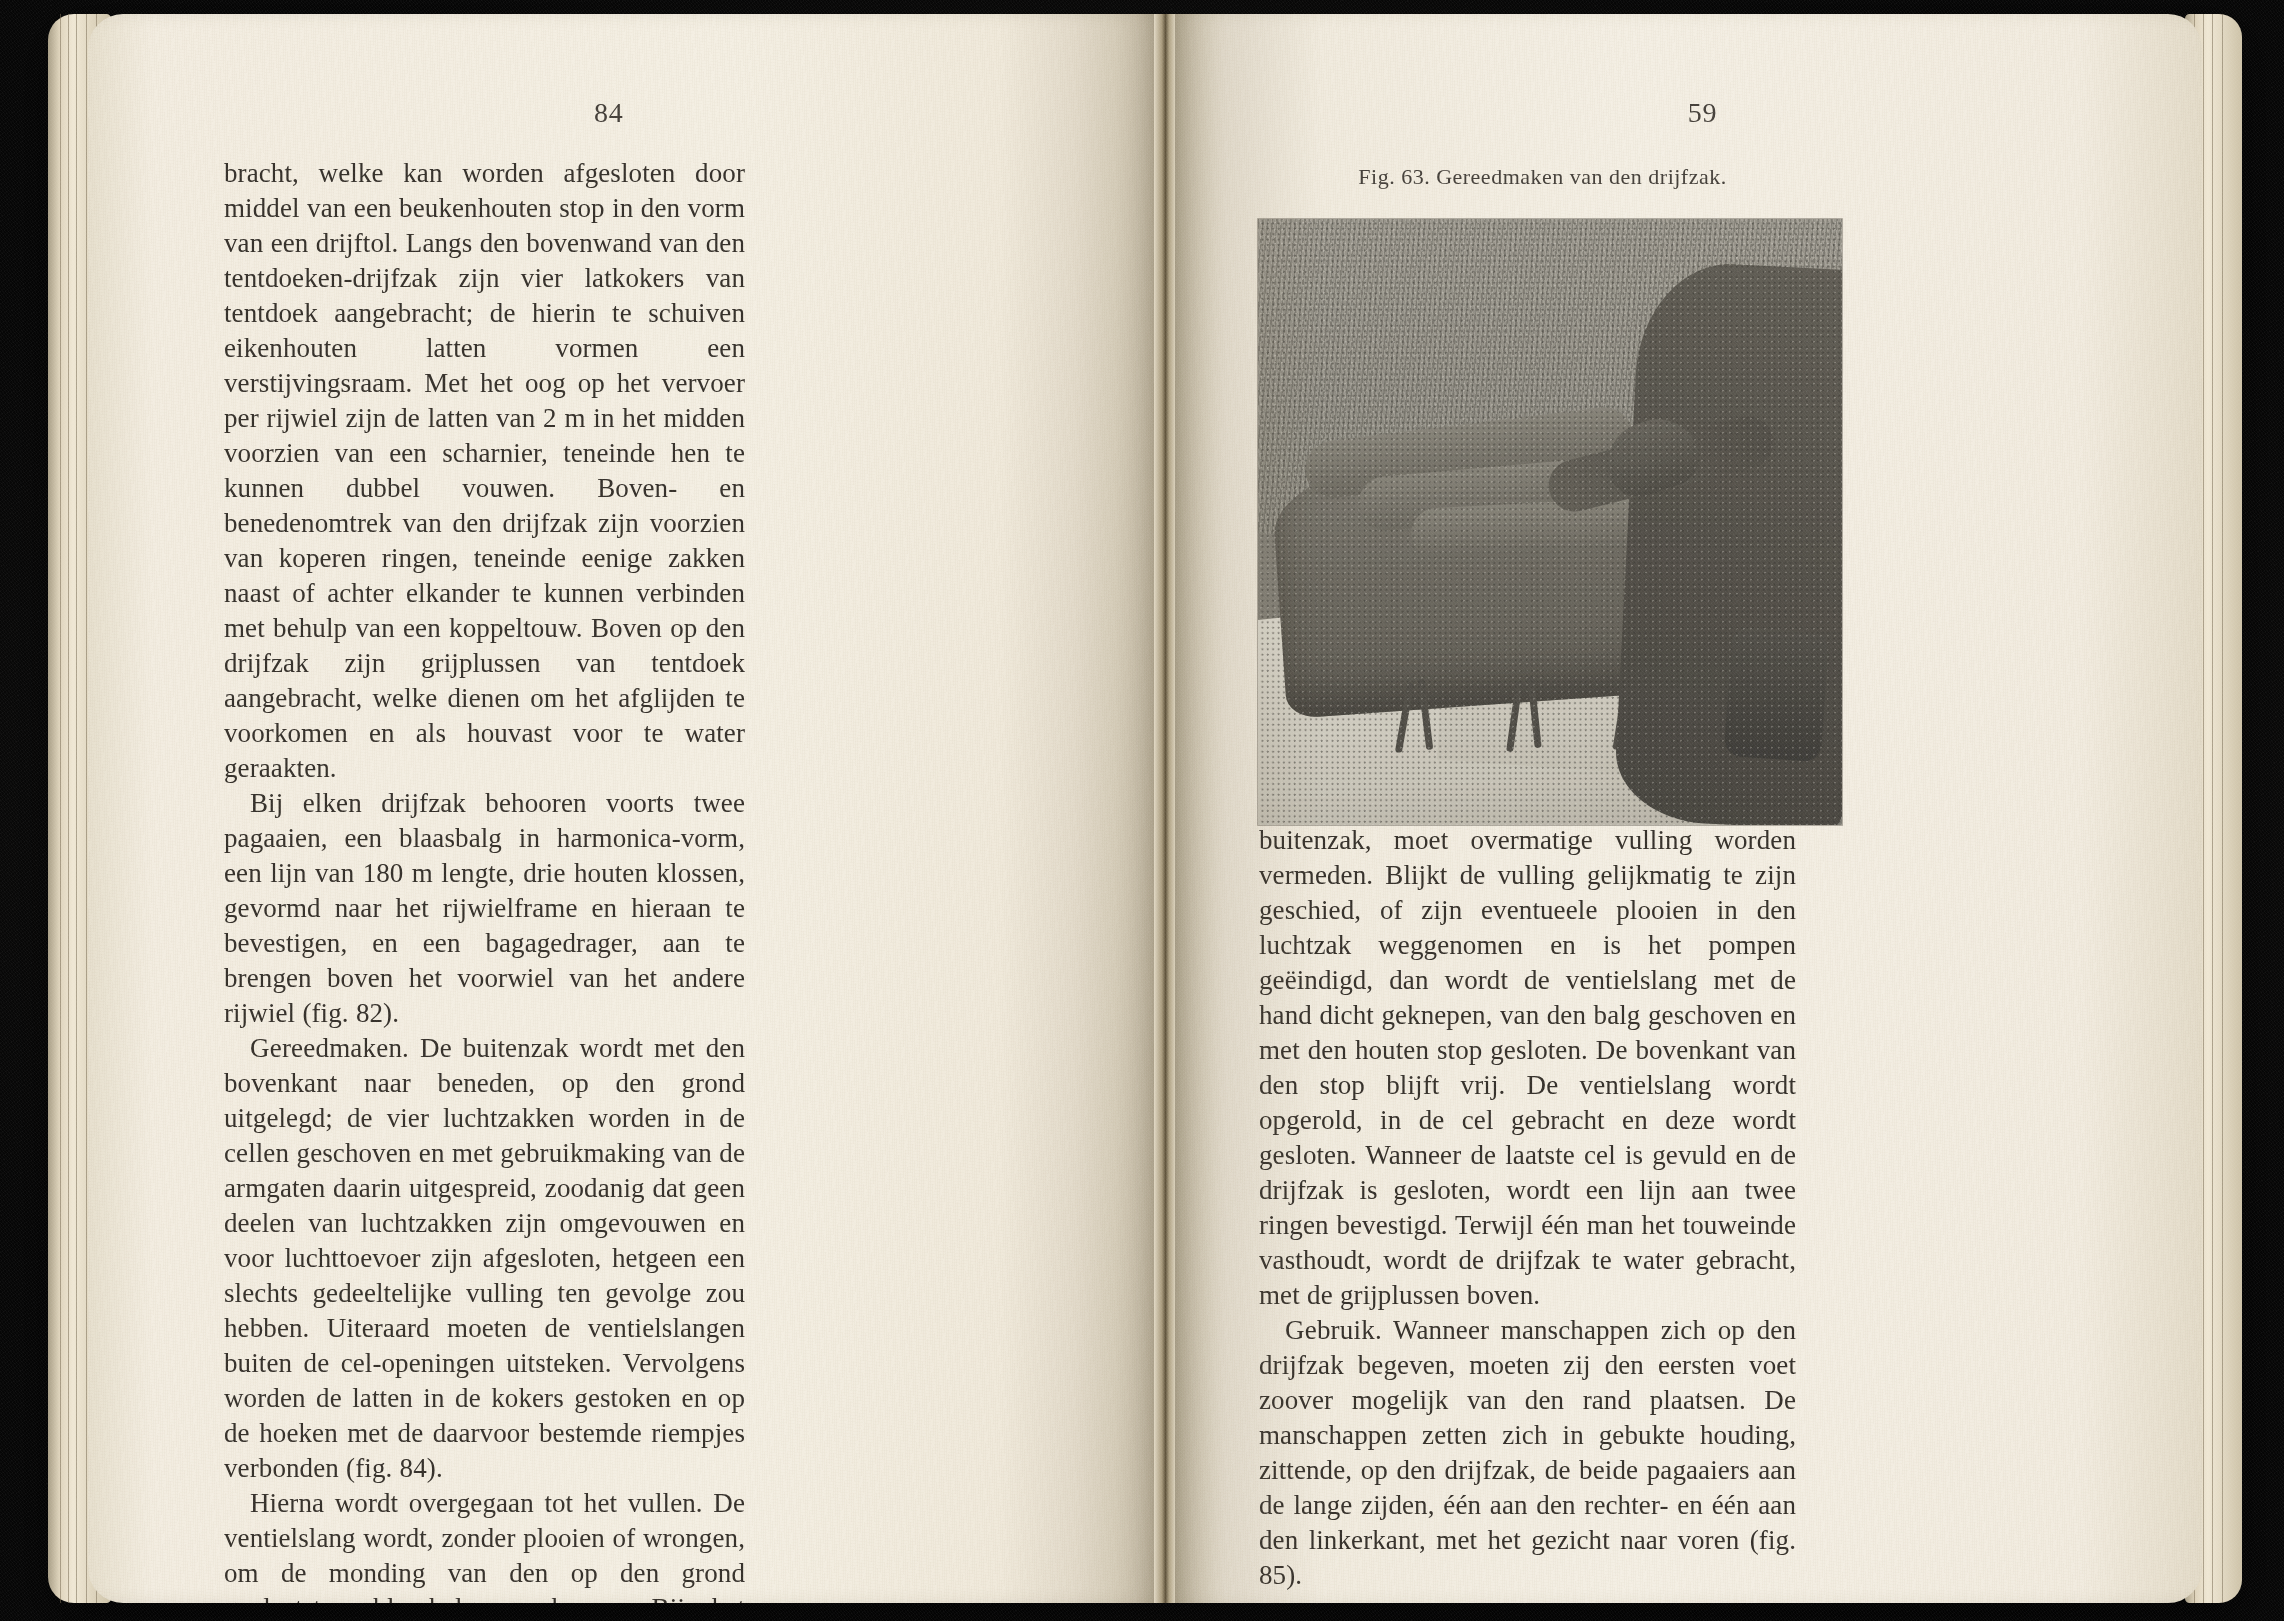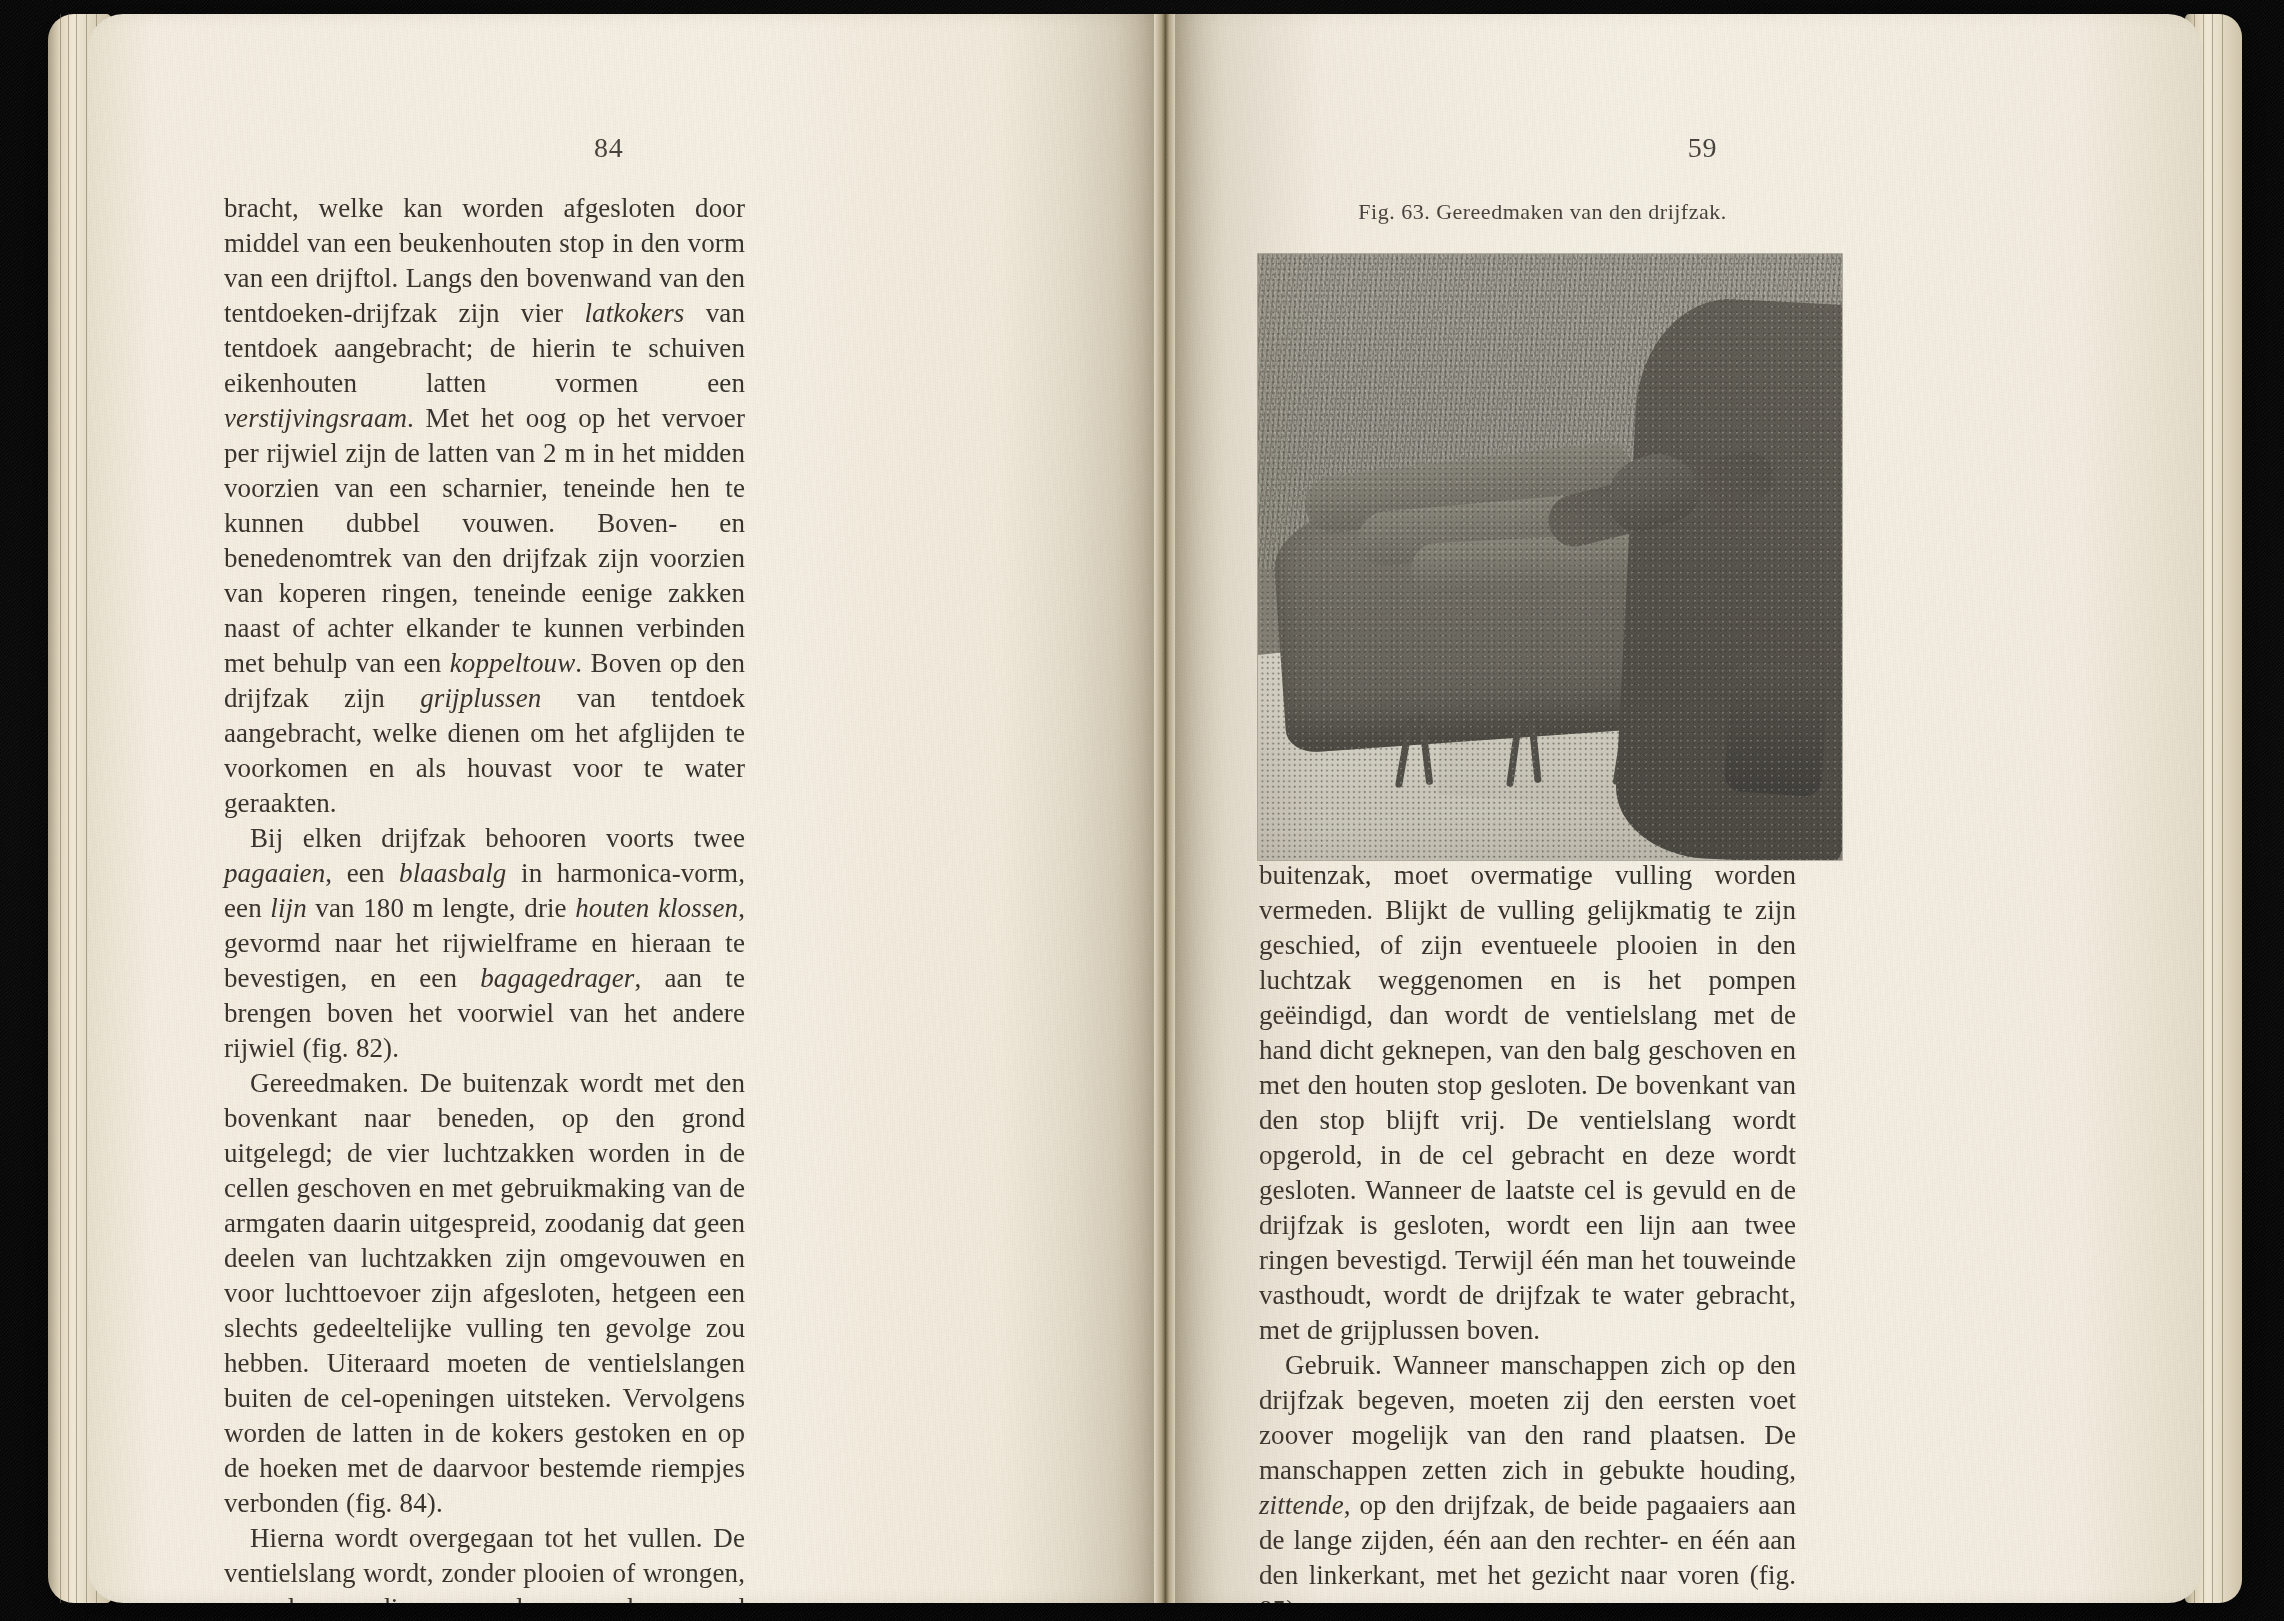--- a/index.html
+++ b/index.html
@@ -88,21 +88,20 @@
        rgba(168,154,124,1) 34%,
        rgba(96,84,60,1) 50%,
        rgba(176,163,133,1) 66%,
        rgba(231,223,205,1) 100%);
   }
 
   
   .page{
     position:absolute;inset:0;
     color:#2e2a25;
-    margin-top:35px;
   }
   .folio{
     position:absolute;top:83px;width:100%;text-align:center;
     font-size:28px;letter-spacing:0.8px;color:#45403a;
   }
   .verso .folio{ transform:translateX(-15.3px); }
   .recto .folio{ transform:translateX(14px); }
 
   .column{
     position:absolute;
@@ -113,21 +112,21 @@
     color:#35302a;
     letter-spacing:0.1px;
     word-spacing:0.4px;
   }
   .column.left-col{ left:136px; top:142px; width:521px; }
   .column.right-col{ left:84px; top:809px; width:537px; }
 
   .column p{ margin:0; text-indent:0; }
   .column p + p{ text-indent:26px; }
   .column p.no-ind{ text-indent:0; }
-  .column .it{ font-style:italic; }
+  .column .it{ }
   .column .bd{ font-weight:normal; letter-spacing:0.2px; }
 
   
   .figcap{
     position:absolute;left:84px;top:150px;width:567px;
     text-align:center;font-size:22px;color:#45403a;letter-spacing:0.5px;
   }
 
   
   .photo{

